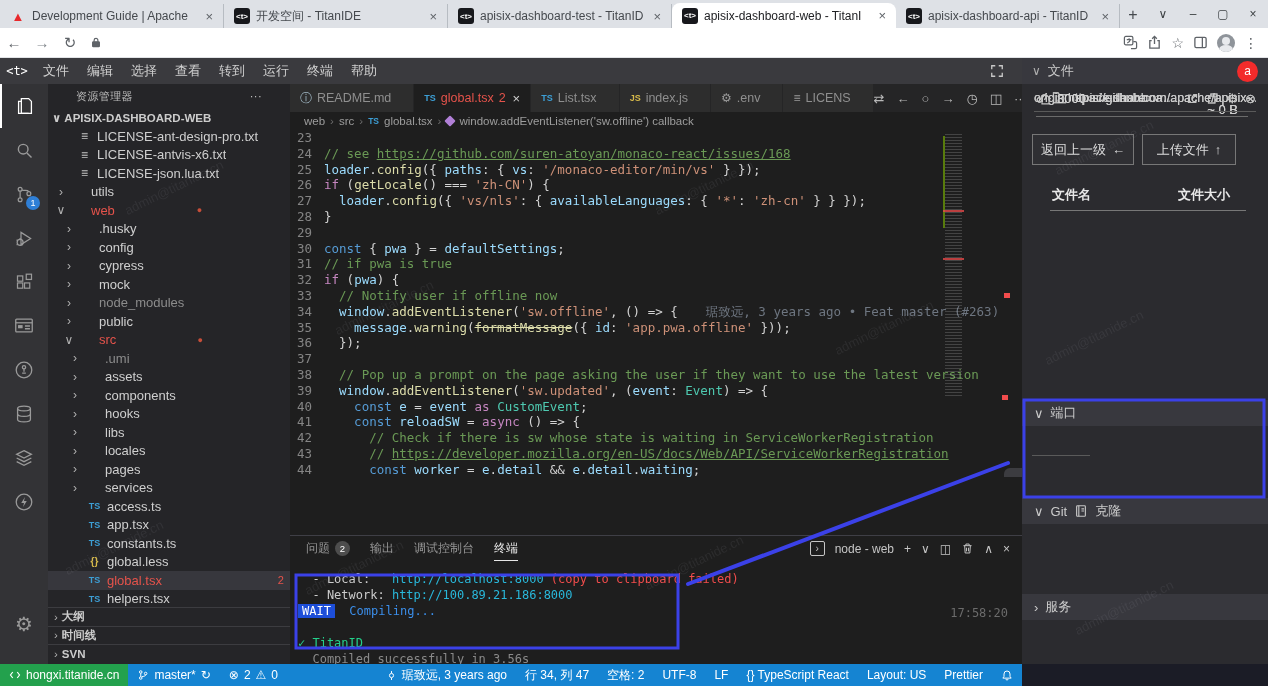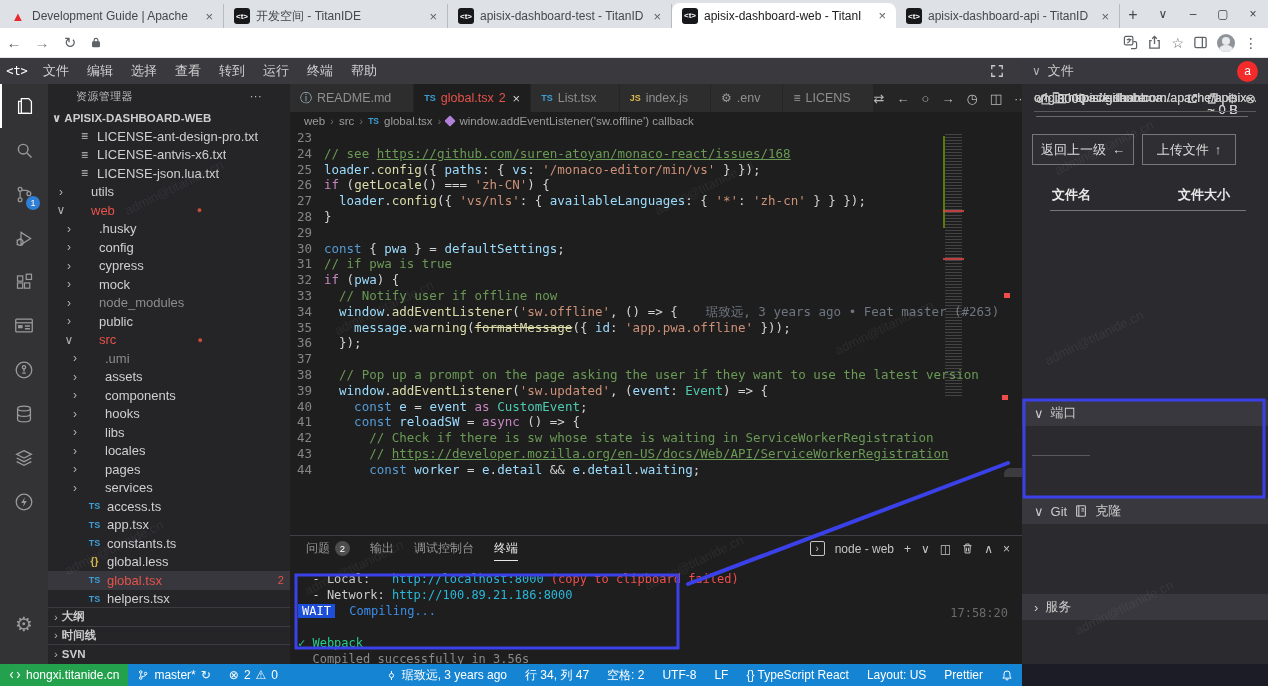--- a/index.html
+++ b/index.html
@@ -729,21 +729,21 @@
             <span>∧</span>
             <span>×</span>
           </div>
         </div>
         <div class="termbody">
           <div>
               <div class="trowt"><span class="tt-w">  - Local:   </span><span class="tt-lnk">http://localhost:8000</span><span class="tt-err"> (copy to clipboard failed)</span></div>
               <div class="trowt"><span class="tt-w">  - Network: </span><span class="tt-lnk">http://100.89.21.186:8000</span></div>
               <div class="trowt"><span class="tt-bw">WAIT</span><span class="tt-inf">  Compiling...</span></div>
               <div class="trowt"></div>
-              <div class="trowt"><span class="tt-ok">✓ Webpack</span></div>
+              <div class="trowt"><span class="tt-ok">✓ TitanID</span></div>
               <div class="trowt"><span class="tt-dim">  Compiled successfully in 3.56s</span></div>
               <div class="trowt"></div>
               <div class="trowt"><span class="tt-bd">DONE</span><span class="tt-ok">  Compiled successfully in 3555ms</span></div>
             </div>
           <span class="tstamp" style="top:44px;text-align:center;">17:58:20</span>
 
         </div>
       </div>
     </div>
 

